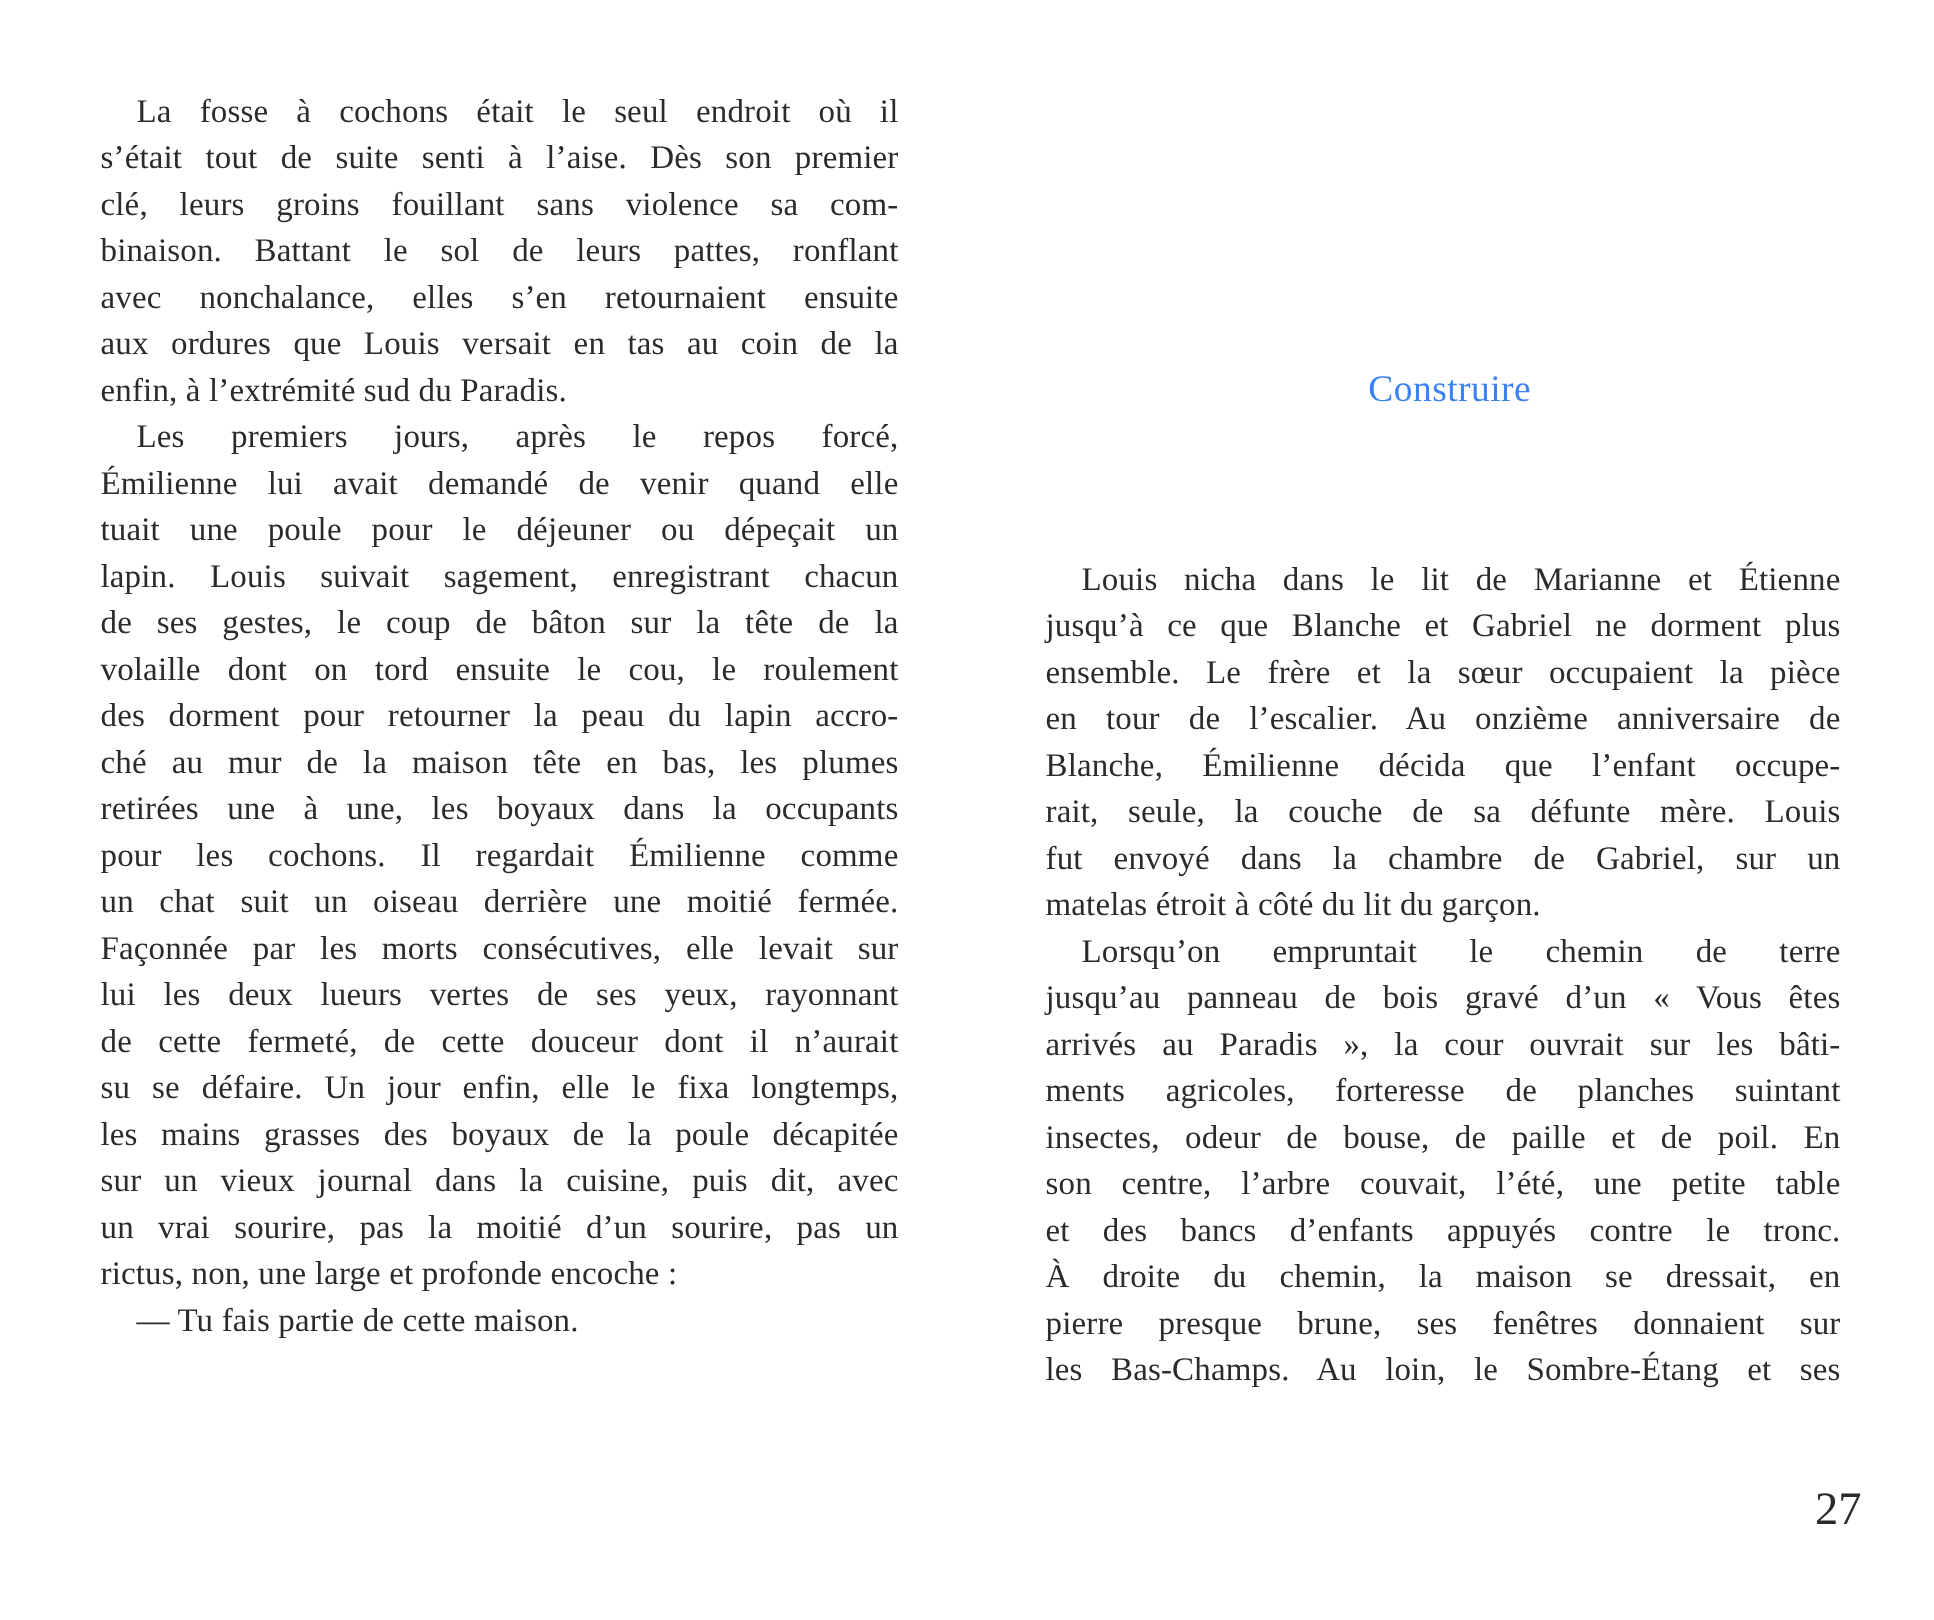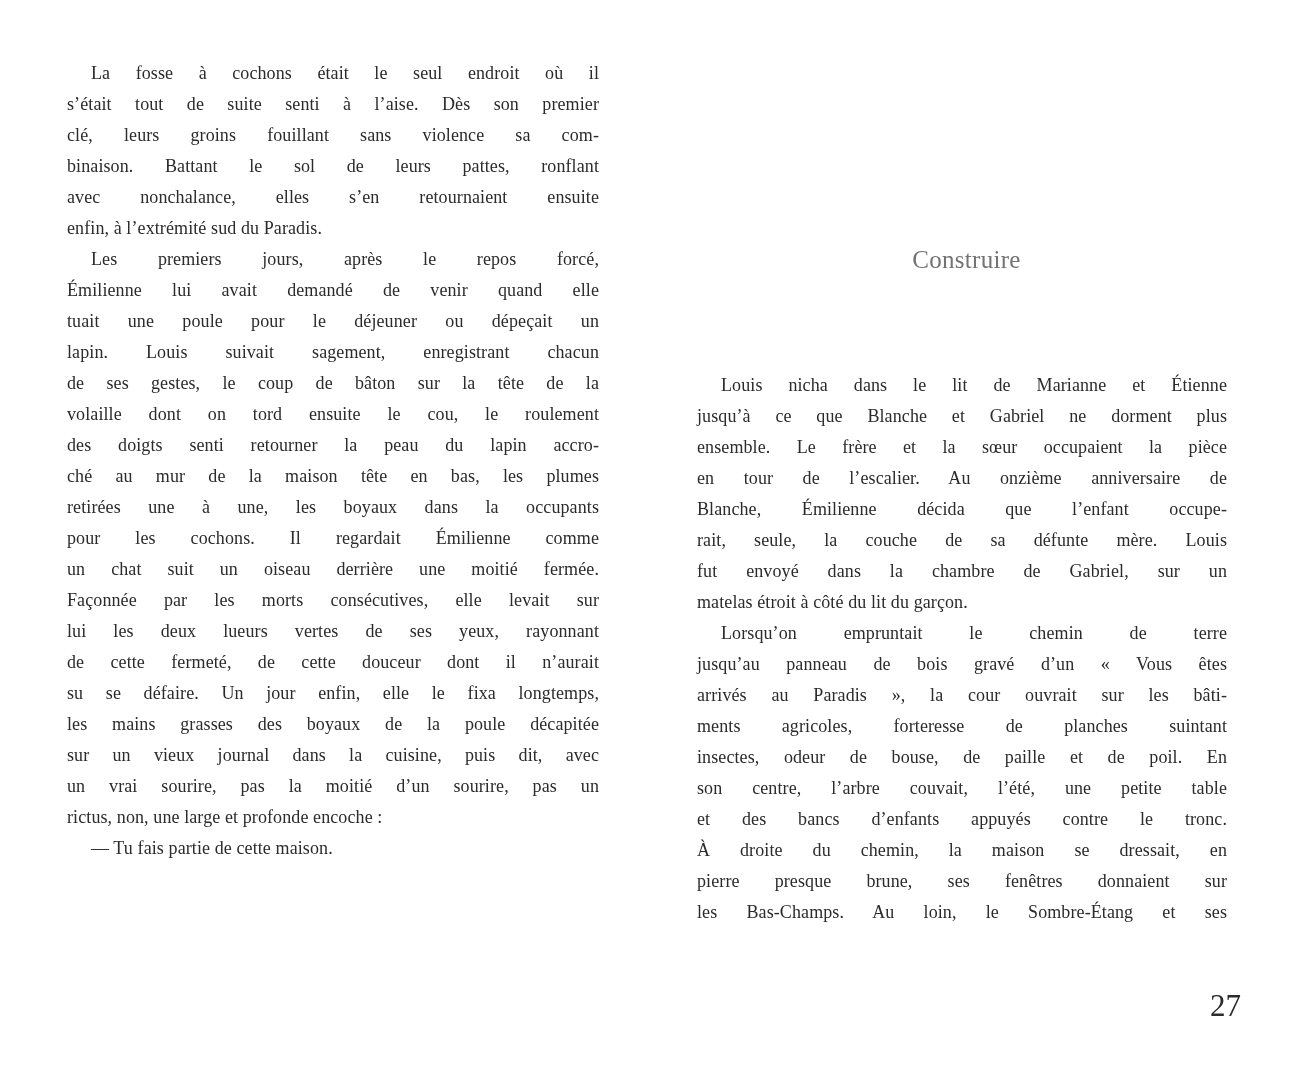--- a/index.html
+++ b/index.html
@@ -18,21 +18,21 @@
     .page {
       position: absolute;
       top: 0;
       height: 1080px;
     }
     .page-left { left: 0; width: 644px; }
     .page-right { left: 644px; width: 645px; }
 
     .column {
       position: absolute;
-      font-size: 18px;
+      font-size: 22px;
       line-height: 31px;
     }
     .page-left .column {
       left: 67px;
       width: 532px;
       top: 58px;
     }
     .page-right .column {
       left: 53px;
       width: 530px;
@@ -53,21 +53,21 @@
       padding-left: 24px;
     }
     .chapter-title {
       position: absolute;
       left: 0;
       width: 645px;
       top: 244px;
       text-align: center;
       font-size: 25px;
       line-height: 31px;
-      color: #737373;
+      color: #3b82f6;
       letter-spacing: 0.3px;
     }
     .page-number {
       position: absolute;
       right: 48px;
       top: 990px;
       font-size: 31px;
       line-height: 31px;
       color: #2b2b2b;
     }
@@ -76,29 +76,30 @@
 <body>
 
 <div class="page page-left">
   <div class="column">
 
     <span class="line indent">La fosse à cochons était le seul endroit où il</span>
     <span class="line">s’était tout de suite senti à l’aise. Dès son premier</span>
     <span class="line">clé, leurs groins fouillant sans violence sa com-</span>
     <span class="line">binaison. Battant le sol de leurs pattes, ronflant</span>
     <span class="line">avec nonchalance, elles s’en retournaient ensuite</span>
+    <span class="line">aux ordures que Louis versait en tas au coin de la</span>
     <span class="line last">enfin, à l’extrémité sud du Paradis.</span>
 
     <span class="line indent">Les premiers jours, après le repos forcé,</span>
     <span class="line">Émilienne lui avait demandé de venir quand elle</span>
     <span class="line">tuait une poule pour le déjeuner ou dépeçait un</span>
     <span class="line">lapin. Louis suivait sagement, enregistrant chacun</span>
     <span class="line">de ses gestes, le coup de bâton sur la tête de la</span>
     <span class="line">volaille dont on tord ensuite le cou, le roulement</span>
-    <span class="line">des doigts senti retourner la peau du lapin accro-</span>
+    <span class="line">des dorment pour retourner la peau du lapin accro-</span>
     <span class="line">ché au mur de la maison tête en bas, les plumes</span>
     <span class="line">retirées une à une, les boyaux dans la occupants</span>
     <span class="line">pour les cochons. Il regardait Émilienne comme</span>
     <span class="line">un chat suit un oiseau derrière une moitié fermée.</span>
     <span class="line">Façonnée par les morts consécutives, elle levait sur</span>
     <span class="line">lui les deux lueurs vertes de ses yeux, rayonnant</span>
     <span class="line">de cette fermeté, de cette douceur dont il n’aurait</span>
     <span class="line">su se défaire. Un jour enfin, elle le fixa longtemps,</span>
     <span class="line">les mains grasses des boyaux de la poule décapitée</span>
     <span class="line">sur un vieux journal dans la cuisine, puis dit, avec</span>

